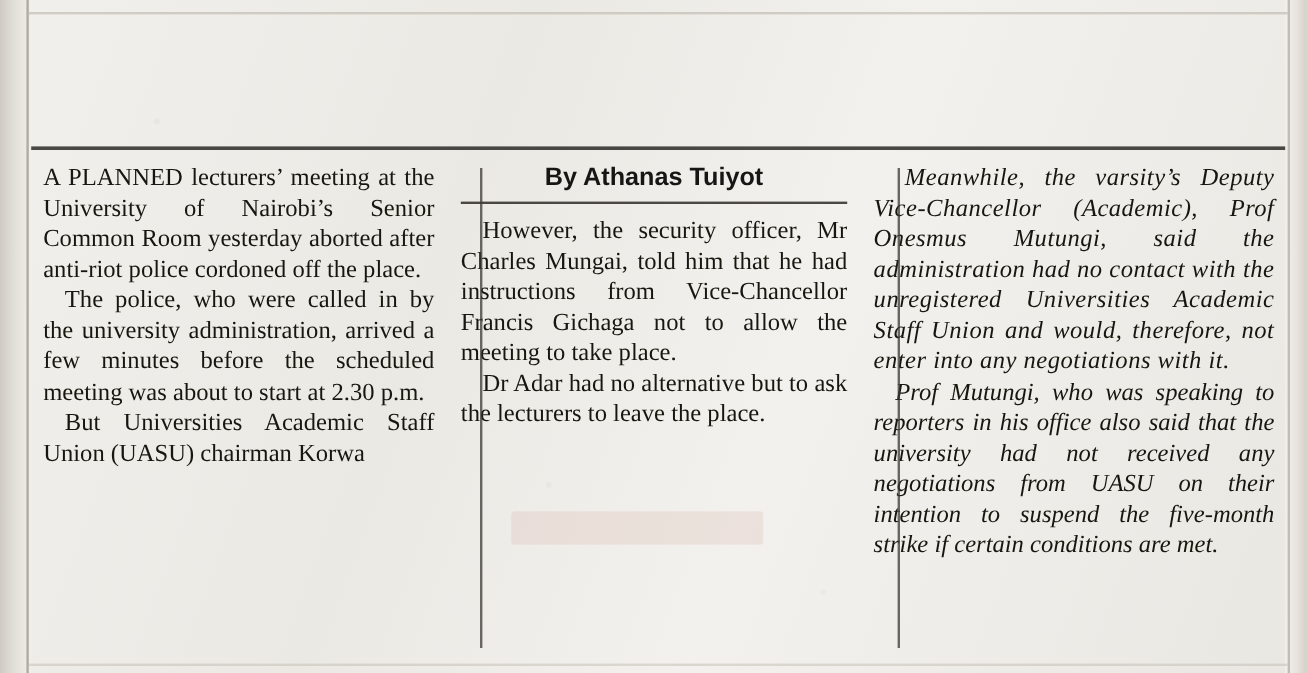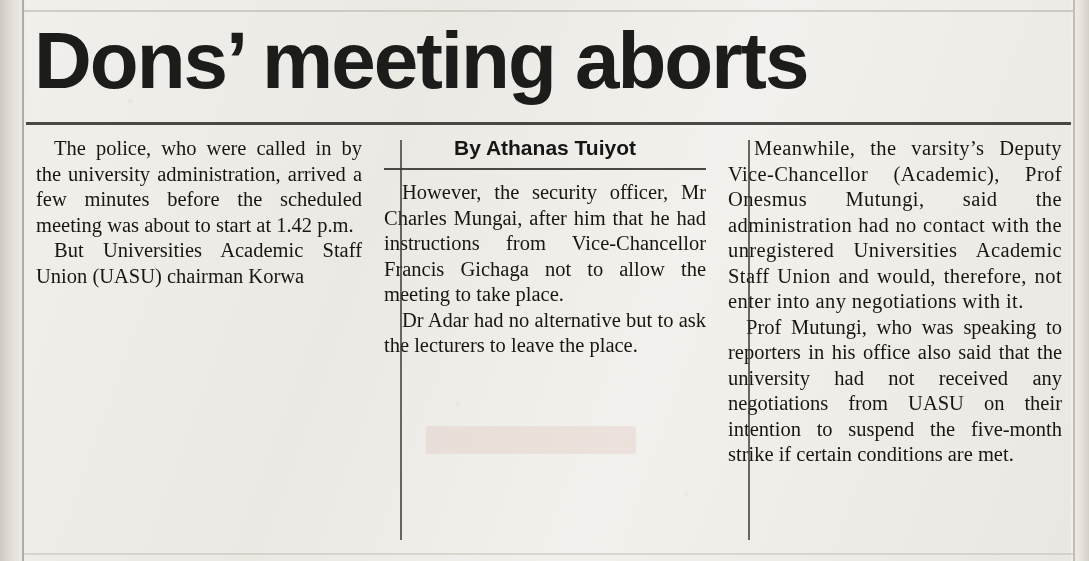--- a/index.html
+++ b/index.html
@@ -131,21 +131,21 @@
     display: flex;
     gap: 0;
   }
   .col {
     position: relative;
     box-sizing: border-box;
     padding: 0 14px 0 8px;
   }
   .col-1 { width: 348px; }
   .col-2 { width: 344px; }
-  .col-3 { width: 346px; padding-right: 4px; }
+  .col-3 { width: 346px; padding-right: 4px; font-style: italic; }
 
   .col-divider {
     position: absolute;
     top: 4px;
     width: 2px;
     height: 400px;
     background: #3a3833;
     opacity: .75;
   }
   .div-1 { left: 372px; }
@@ -209,35 +209,35 @@
 
 <div id="clipping">
 
   <div class="edge-left"></div>
   <div class="edge-left-line"></div>
   <div class="edge-right"></div>
   <div class="edge-right-line"></div>
   <div class="edge-top-line"></div>
   <div class="edge-bottom-line"></div>
 
-  <div class="headline">Dons’ meeting aborts</div>
 
   <div class="headline-rule"></div>
 
   <div class="columns">
 
     <div class="col col-1">
-      <p class="body">The police, who were called in by the university administration, arrived a few minutes before the scheduled meeting was about to start at 1.42 p.m.</p>
+      <p class="body first">A PLANNED lecturers’ meeting at the University of Nairobi’s Senior Common Room yesterday aborted after anti-riot police cordoned off the place.</p>
+      <p class="body">The police, who were called in by the university administration, arrived a few minutes before the scheduled meeting was about to start at 2.30 p.m.</p>
       <p class="body">But Universities Academic Staff Union (UASU) chairman Korwa</p>
     </div>
 
     <div class="col col-2">
       <div class="byline">By Athanas Tuiyot</div>
       <div class="byline-rule"></div>
-      <p class="body">However, the security officer, Mr Charles Mungai, after him that he had instructions from Vice-Chancellor Francis Gichaga not to allow the meeting to take place.</p>
+      <p class="body">However, the security officer, Mr Charles Mungai, told him that he had instructions from Vice-Chancellor Francis Gichaga not to allow the meeting to take place.</p>
       <p class="body">Dr Adar had no alternative but to ask the lecturers to leave the place.</p>
       <div class="bleed"></div>
     </div>
 
     <div class="col col-3">
       <p class="body lead-first">Meanwhile, the varsity’s Deputy Vice-Chancellor (Academic), Prof Onesmus Mutungi, said the administration had no contact with the unregistered Universities Academic Staff Union and would, therefore, not enter into any negotiations with it.</p>
       <p class="body">Prof Mutungi, who was speaking to reporters in his office also said that the university had not received any negotiations from UASU on their intention to suspend the five-month strike if certain conditions are met.</p>
     </div>
 
     <div class="col-divider div-1"></div>

